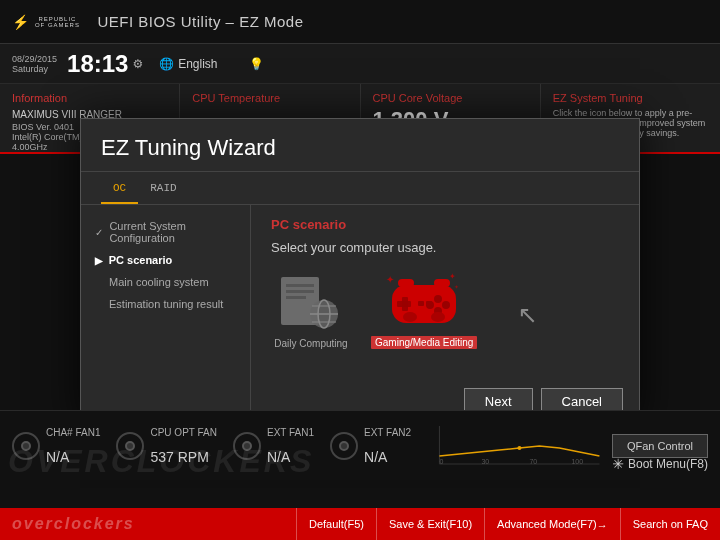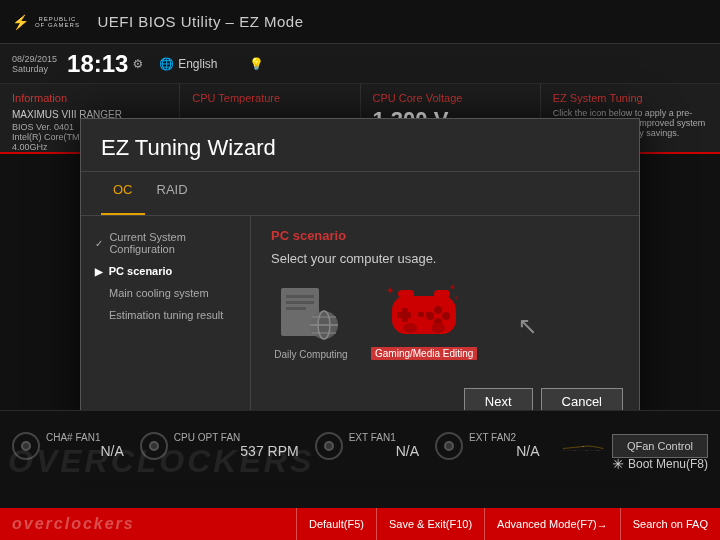--- a/index.html
+++ b/index.html
@@ -179,24 +179,25 @@
       padding: 16px 20px 10px;
       border-bottom: 1px solid #444;
     }
     .modal-tabs {
       display: flex;
       padding: 6px 20px 0;
       border-bottom: 1px solid #444;
     }
     .modal-tab {
       color: #aaa;
-      font-size: 13px;
-      padding: 4px 12px 16px;
+      font-size: 11px;
+      padding: 4px 12px 8px;
       cursor: pointer;
       text-decoration: none;
+      font-family: Liberation Mono, monospace;
     }
     .modal-tab.active {
       color: #e6a000;
       border-bottom: 2px solid #e6a000;
     }
     .modal-body {
       display: flex;
       height: 220px;
     }
     .modal-sidebar {
@@ -326,20 +327,21 @@
     }
     .fan-circle-inner {
       width: 10px;
       height: 10px;
       border-radius: 50%;
       background: #333;
       border: 2px solid #555;
     }
     .fan-info {
       display: flex;
+      flex-direction: column;
     }
     .fan-name {
       color: #aaa;
       font-size: 10px;
     }
     .fan-value {
       color: #ccc;
       font-size: 14px;
       margin-top: 11px;
     }

